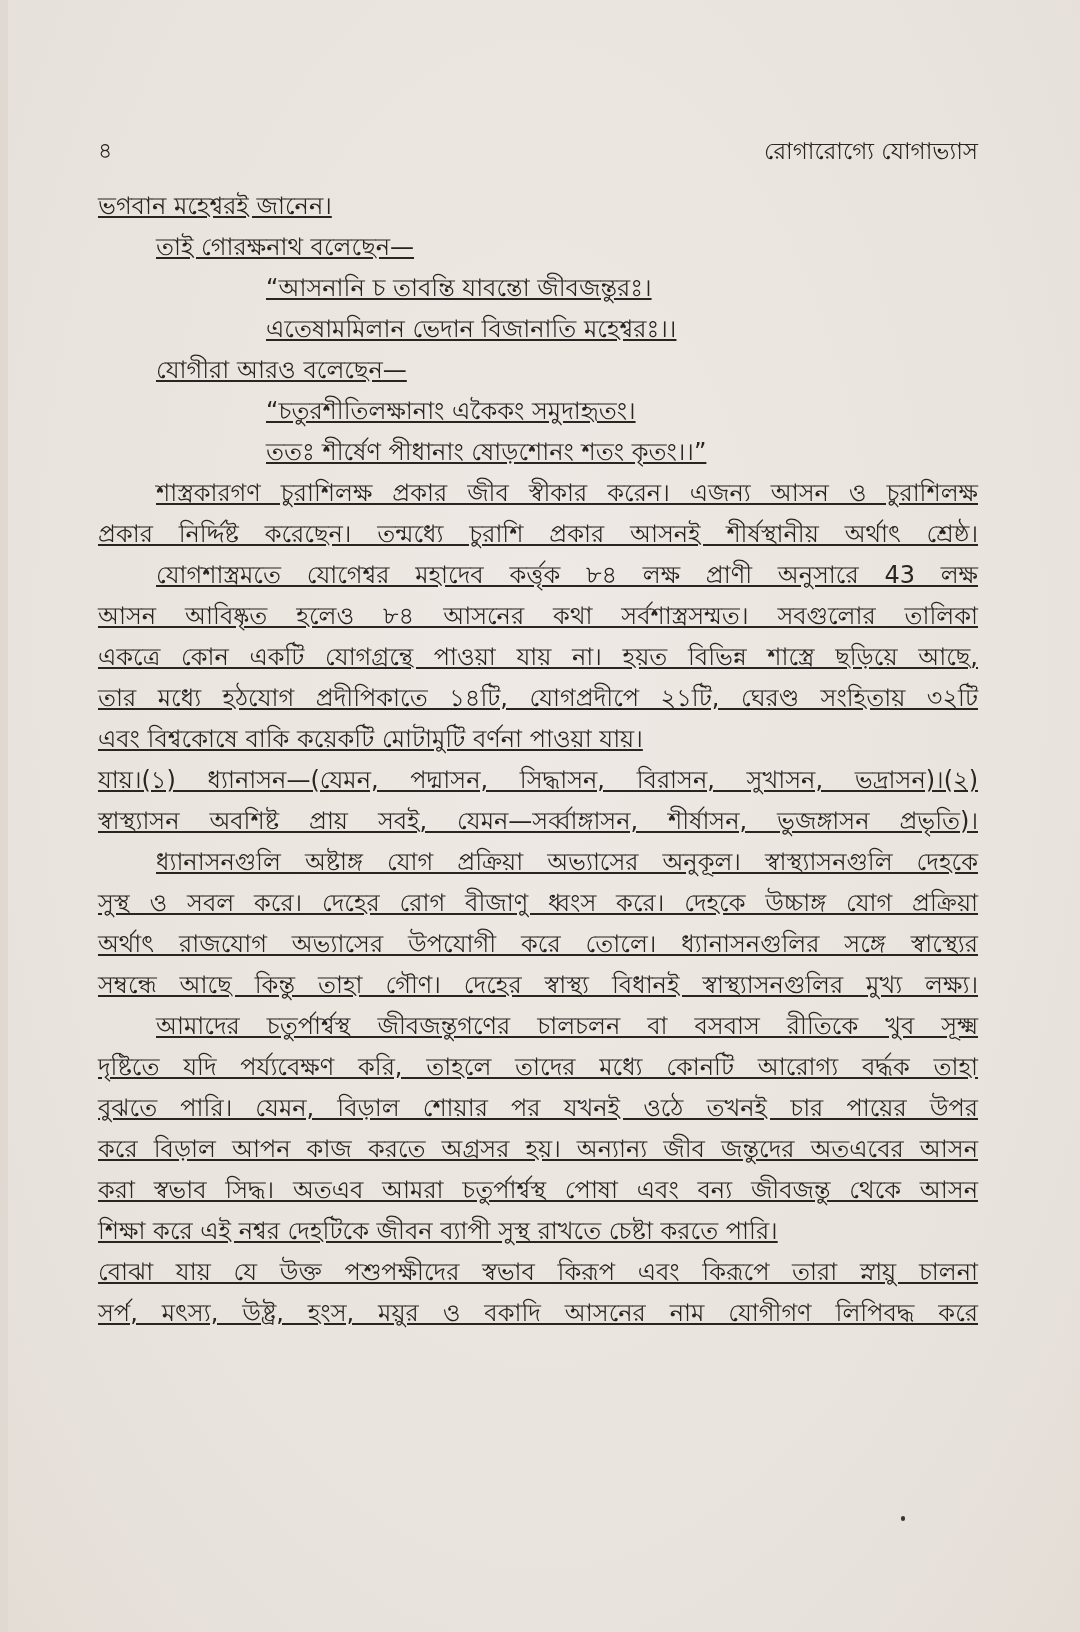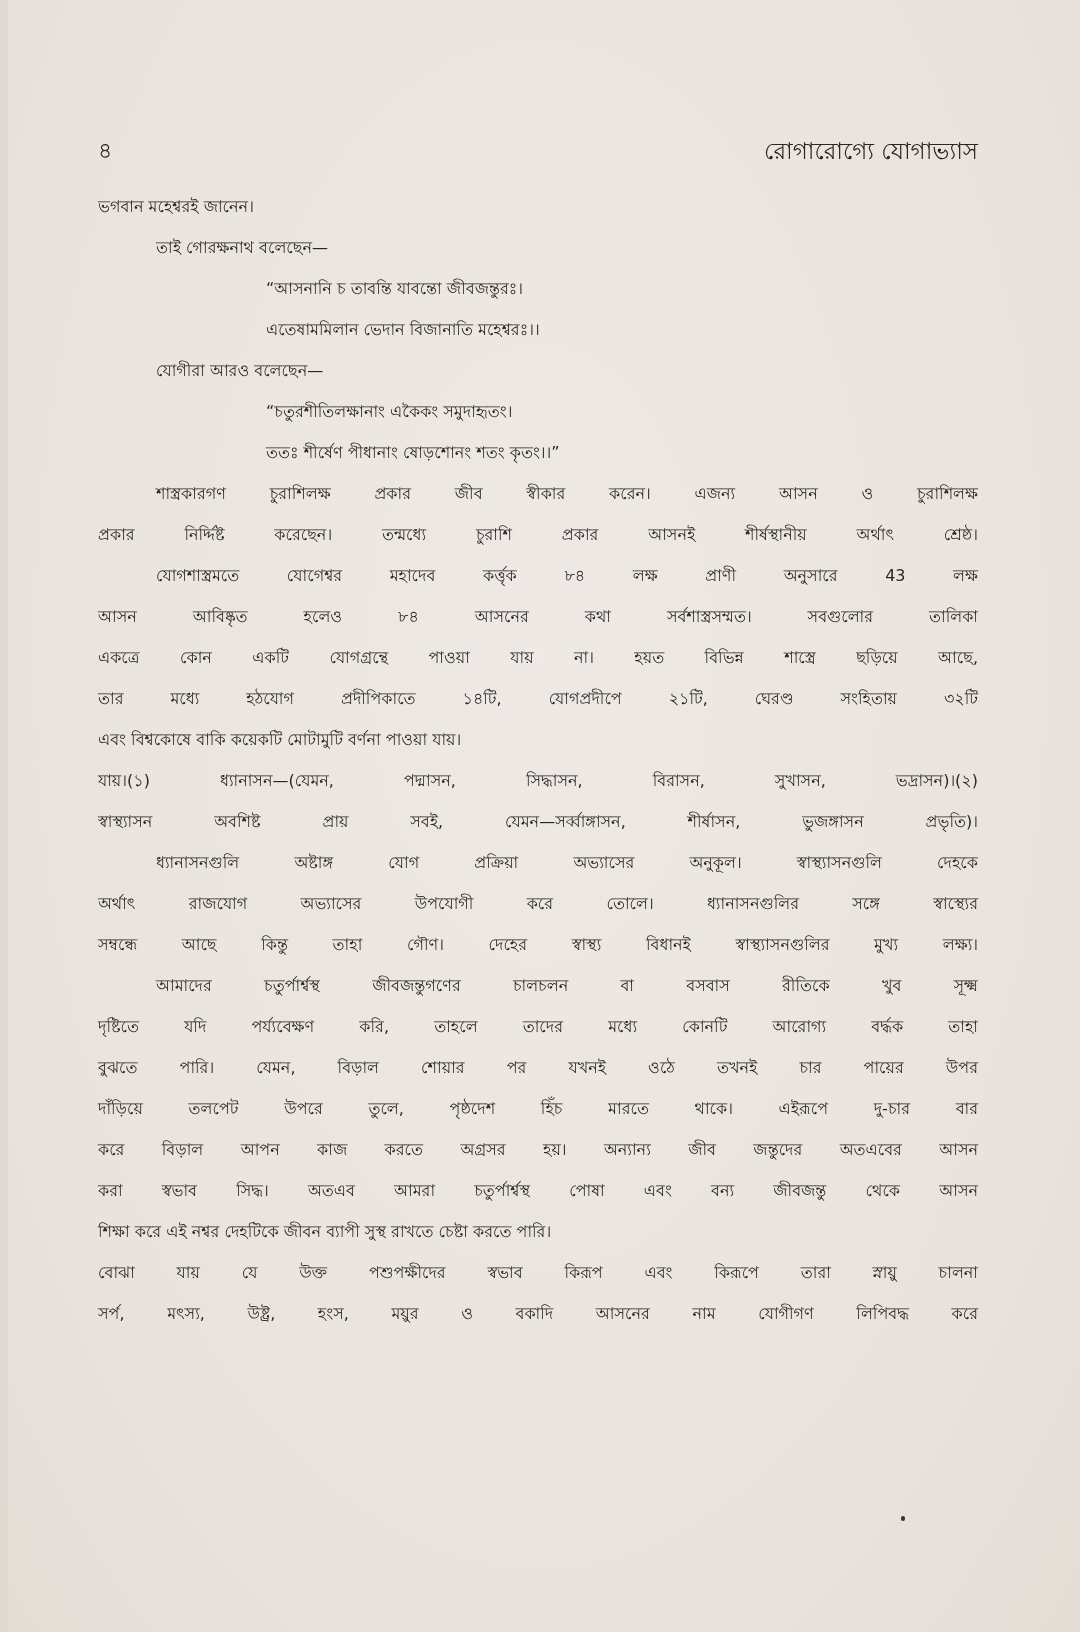--- a/index.html
+++ b/index.html
@@ -15,22 +15,22 @@
     background: radial-gradient(ellipse at 50% 40%, #eee9e4 0%, #e9e3dd 70%, #e3ddd6 100%);
   }
   .edge { position: absolute; left: 0; top: 0; width: 8px; height: 1632px; background: #e0d9d2; }
   .header {
     position: absolute; top: 133px; left: 98px; width: 880px; height: 34px;
   }
   .page-num { position: absolute; left: 0; top: 0; font-size: 22px; }
   .running-title { position: absolute; left: 0; right: 0; top: 0; text-align: right; font-size: 23px; }
   .body { position: absolute; left: 98px; top: 186px; width: 880px; }
   .line {
-    height: 41px; line-height: 41px; font-size: 16px; white-space: nowrap;
-    text-align: justify; text-align-last: justify;
+    height: 41px; line-height: 41px; font-size: 24px; white-space: nowrap;
+    text-align: justify; text-align-last: justify; text-decoration: underline;
   }
   .line.last { text-align-last: left; }
   .indent { padding-left: 58px; }
   .verse { padding-left: 168px; text-align-last: left; }
   .dot { position: absolute; left: 901px; top: 1516px; width: 4px; height: 5px; background: #3a3330; border-radius: 2px; }
 </style>
 </head>
 <body>
 
 <div class="page">
@@ -52,26 +52,26 @@
       <div class="line indent">শাস্ত্রকারগণ চুরাশিলক্ষ প্রকার জীব স্বীকার করেন। এজন্য আসন ও চুরাশিলক্ষ</div>
       <div class="line">প্রকার নির্দ্দিষ্ট করেছেন। তন্মধ্যে চুরাশি প্রকার আসনই শীর্ষস্থানীয় অর্থাৎ শ্রেষ্ঠ।</div>
       <div class="line indent">যোগশাস্ত্রমতে যোগেশ্বর মহাদেব কর্ত্তৃক ৮৪ লক্ষ প্রাণী অনুসারে 43 লক্ষ</div>
       <div class="line">আসন আবিষ্কৃত হলেও ৮৪ আসনের কথা সর্বশাস্ত্রসম্মত। সবগুলোর তালিকা</div>
       <div class="line">একত্রে কোন একটি যোগগ্রন্থে পাওয়া যায় না। হয়ত বিভিন্ন শাস্ত্রে ছড়িয়ে আছে,</div>
       <div class="line">তার মধ্যে হঠযোগ প্রদীপিকাতে ১৪টি, যোগপ্রদীপে ২১টি, ঘেরণ্ড সংহিতায় ৩২টি</div>
       <div class="line last">এবং বিশ্বকোষে বাকি কয়েকটি মোটামুটি বর্ণনা পাওয়া যায়।</div>
       <div class="line">যায়।(১) ধ্যানাসন—(যেমন, পদ্মাসন, সিদ্ধাসন, বিরাসন, সুখাসন, ভদ্রাসন)।(২)</div>
       <div class="line">স্বাস্থ্যাসন অবশিষ্ট প্রায় সবই, যেমন—সর্ব্বাঙ্গাসন, শীর্ষাসন, ভুজঙ্গাসন প্রভৃতি)।</div>
       <div class="line indent">ধ্যানাসনগুলি অষ্টাঙ্গ যোগ প্রক্রিয়া অভ্যাসের অনুকূল। স্বাস্থ্যাসনগুলি দেহকে</div>
+      <div class="line">সুস্থ ও সবল করে। দেহের রোগ বীজাণু ধ্বংস করে। দেহকে উচ্চাঙ্গ যোগ প্রক্রিয়া</div>
       <div class="line">অর্থাৎ রাজযোগ অভ্যাসের উপযোগী করে তোলে। ধ্যানাসনগুলির সঙ্গে স্বাস্থ্যের</div>
       <div class="line">সম্বন্ধে আছে কিন্তু তাহা গৌণ। দেহের স্বাস্থ্য বিধানই স্বাস্থ্যাসনগুলির মুখ্য লক্ষ্য।</div>
       <div class="line indent">আমাদের চতুর্পার্শ্বস্থ জীবজন্তুগণের চালচলন বা বসবাস রীতিকে খুব সূক্ষ্ম</div>
       <div class="line">দৃষ্টিতে যদি পর্য্যবেক্ষণ করি, তাহলে তাদের মধ্যে কোনটি আরোগ্য বর্দ্ধক তাহা</div>
       <div class="line">বুঝতে পারি। যেমন, বিড়াল শোয়ার পর যখনই ওঠে তখনই চার পায়ের উপর</div>
-      <div class="line">দাঁড়িয়ে তলপেট উপরে তুলে, পৃষ্ঠদেশ হিঁচ মারতে থাকে। এইরূপে দু-চার বার</div>
       <div class="line">করে বিড়াল আপন কাজ করতে অগ্রসর হয়। অন্যান্য জীব জন্তুদের অতএবের আসন</div>
       <div class="line">করা স্বভাব সিদ্ধ। অতএব আমরা চতুর্পার্শ্বস্থ পোষা এবং বন্য জীবজন্তু থেকে আসন</div>
       <div class="line last">শিক্ষা করে এই নশ্বর দেহটিকে জীবন ব্যাপী সুস্থ রাখতে চেষ্টা করতে পারি।</div>
       <div class="line">বোঝা যায় যে উক্ত পশুপক্ষীদের স্বভাব কিরূপ এবং কিরূপে তারা স্নায়ু চালনা</div>
       <div class="line">সর্প, মৎস্য, উষ্ট্র, হংস, ময়ুর ও বকাদি আসনের নাম যোগীগণ লিপিবদ্ধ করে</div>
     </div>
 
   <div class="dot"></div>
 </div>
 

